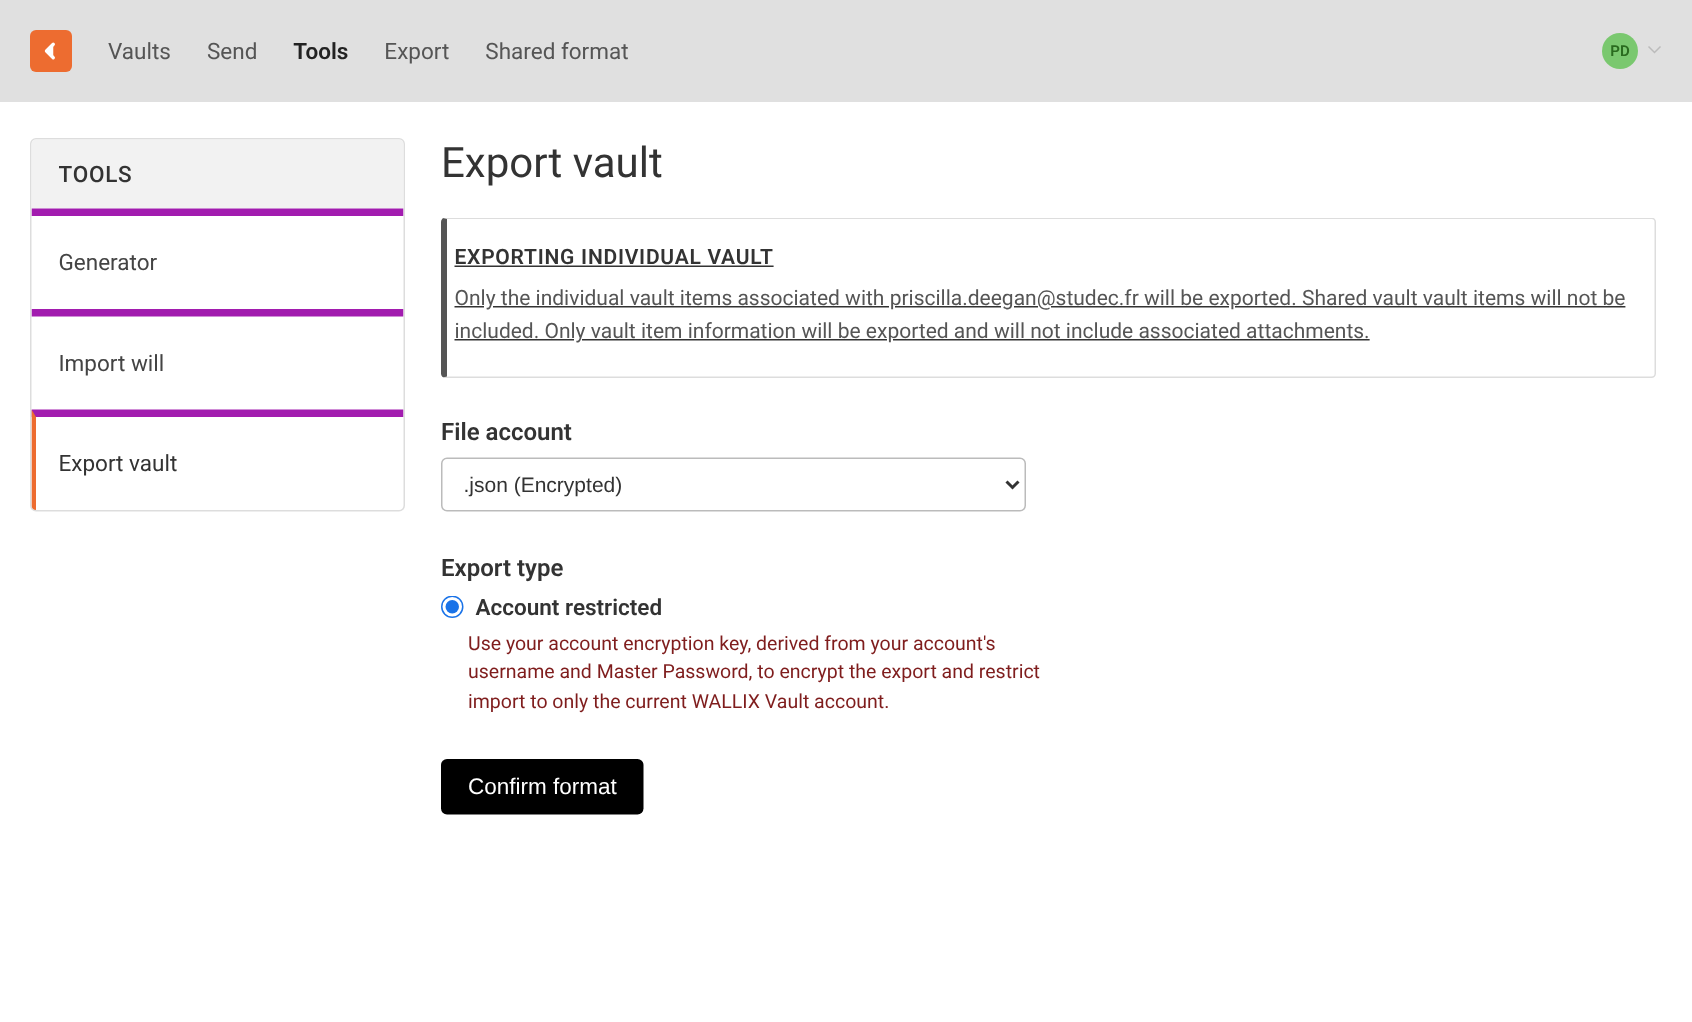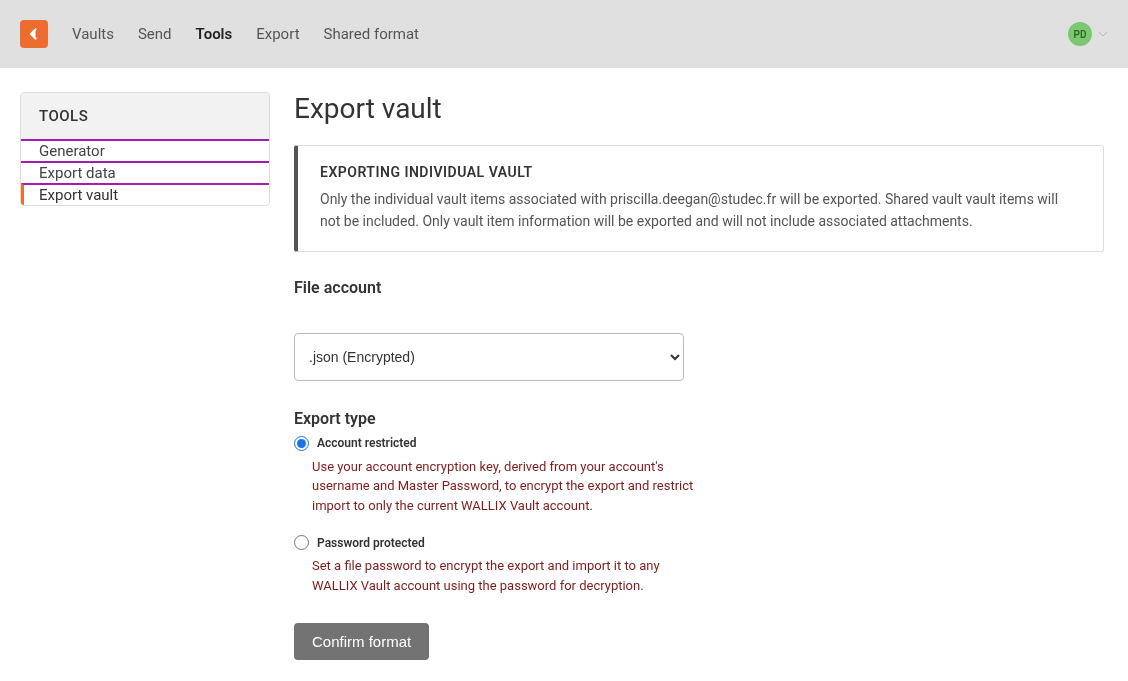--- a/index.html
+++ b/index.html
@@ -12,42 +12,42 @@
     .nav-item { color: #555; font-size: 15px; cursor: pointer; }
     .nav-item.active { color: #222; font-weight: 600; }
     .topbar-right { margin-left: auto; display: flex; align-items: center; gap: 6px; }
     .avatar { width: 24px; height: 24px; border-radius: 50%; background: #7ac86f; color: #2a6b1f; font-size: 10px; font-weight: 600; display: flex; align-items: center; justify-content: center; }
     .chevron svg { width: 10px; height: 10px; fill: #bbb; }
 
     .layout { display: flex; padding: 24px 20px; gap: 24px; align-items: flex-start; }
     
     .sidebar { width: 250px; border: 1px solid #ddd; border-radius: 4px; overflow: hidden; }
     .sidebar-header { background: #f2f2f2; padding: 14px 18px; font-size: 15px; letter-spacing: 0.5px; color: #333; font-weight: 500; }
-    .sidebar-item { padding: 1px 18px; border-top: 2px solid #a21caf; font-size: 15px; color: #444; cursor: pointer; }
+    .sidebar-item { padding: 22px 18px; border-top: 5px solid #a21caf; font-size: 15px; color: #444; cursor: pointer; }
     .sidebar-item.active { border-left: 3px solid #ed6c30; padding-left: 15px; font-weight: 400; color: #333; }
 
     .main { flex: 1; max-width: 810px; }
     .page-title { font-size: 28px; font-weight: 400; color: #333; margin-bottom: 20px; }
 
-    .callout { border: 1px solid #ddd; border-left: 4px solid #555; border-radius: 3px; padding: 18px 22px; margin-bottom: 26px; }
+    .callout { border: 1px solid #ddd; border-left: 4px solid #555; border-radius: 3px; padding: 18px 5px; margin-bottom: 26px; text-decoration: underline; }
     .callout-title { font-size: 14px; letter-spacing: 0.5px; font-weight: 600; color: #333; margin-bottom: 8px; }
     .callout-body { font-size: 14px; color: #555; line-height: 1.6; }
 
     .field-label { font-size: 16px; font-weight: 600; color: #333; margin-bottom: 8px; }
     .select-wrap { margin-bottom: 28px; }
-    select { width: 390px; height: 48px; border: 1px solid #bbb; border-radius: 4px; padding: 0 10px; font-size: 14px; color: #333; background: #fff; margin-top: 28px; }
+    select { width: 390px; height: 36px; border: 1px solid #bbb; border-radius: 4px; padding: 0 10px; font-size: 14px; color: #333; background: #fff; }
 
     .radio-group { margin-bottom: 28px; }
     .radio-option { margin-bottom: 20px; max-width: 400px; }
     .radio-row { display: flex; align-items: center; gap: 8px; margin-bottom: 6px; }
     .radio-row input[type=radio] { width: 15px; height: 15px; accent-color: #1a73e8; }
-    .radio-label { font-size: 12px; font-weight: 600; color: #333; }
+    .radio-label { font-size: 15px; font-weight: 600; color: #333; }
     .radio-desc { font-size: 13px; color: #7f1d1d; line-height: 1.5; padding-left: 18px; }
 
-    .btn-primary { background: #737373; color: #fff; border: none; border-radius: 4px; padding: 10px 18px; font-size: 15px; font-weight: 500; cursor: pointer; }
+    .btn-primary { background: #000000; color: #fff; border: none; border-radius: 4px; padding: 10px 18px; font-size: 15px; font-weight: 500; cursor: pointer; }
   </style>
 </head>
 <body>
 
 <div class="topbar">
   <div class="logo">
     <svg viewBox="0 0 24 24">
         <path fill="#fff" d="M14 6l-6 6 6 6" stroke="#fff" stroke-width="3" stroke-linecap="round" stroke-linejoin="round"></path>
       </svg>
   </div>
@@ -65,21 +65,21 @@
           <path d="M1 3l4 4 4-4" stroke="#bbb" stroke-width="1" fill="none"></path>
         </svg>
     </span>
   </div>
 </div>
 
 <div class="layout">
   <div class="sidebar">
     <div class="sidebar-header">TOOLS</div>
     <div class="sidebar-item">Generator</div>
-    <div class="sidebar-item">Export data</div>
+    <div class="sidebar-item">Import will</div>
     <div class="sidebar-item active">Export vault</div>
   </div>
 
   <div class="main">
     <h1 class="page-title">Export vault</h1>
 
     <div class="callout">
       <div class="callout-title">EXPORTING INDIVIDUAL VAULT</div>
       <div class="callout-body">Only the individual vault items associated with priscilla.deegan@studec.fr will be exported. Shared vault vault items will not be included. Only vault item information will be exported and will not include associated attachments.</div>
     </div>
@@ -95,24 +95,17 @@
       <div class="field-label">Export type</div>
 
       <div class="radio-option">
         <label class="radio-row">
           <input type="radio" name="exporttype" checked="" style="">
           <span class="radio-label">Account restricted</span>
         </label>
         <div class="radio-desc">Use your account encryption key, derived from your account's username and Master Password, to encrypt the export and restrict import to only the current WALLIX Vault account.</div>
       </div>
 
-      <div class="radio-option">
-        <label class="radio-row">
-          <input type="radio" name="exporttype" style="">
-          <span class="radio-label">Password protected</span>
-        </label>
-        <div class="radio-desc">Set a file password to encrypt the export and import it to any WALLIX Vault account using the password for decryption.</div>
-      </div>
     </div>
 
     <button class="btn-primary">Confirm format</button>
   </div>
 </div>
 
 </body></html>

